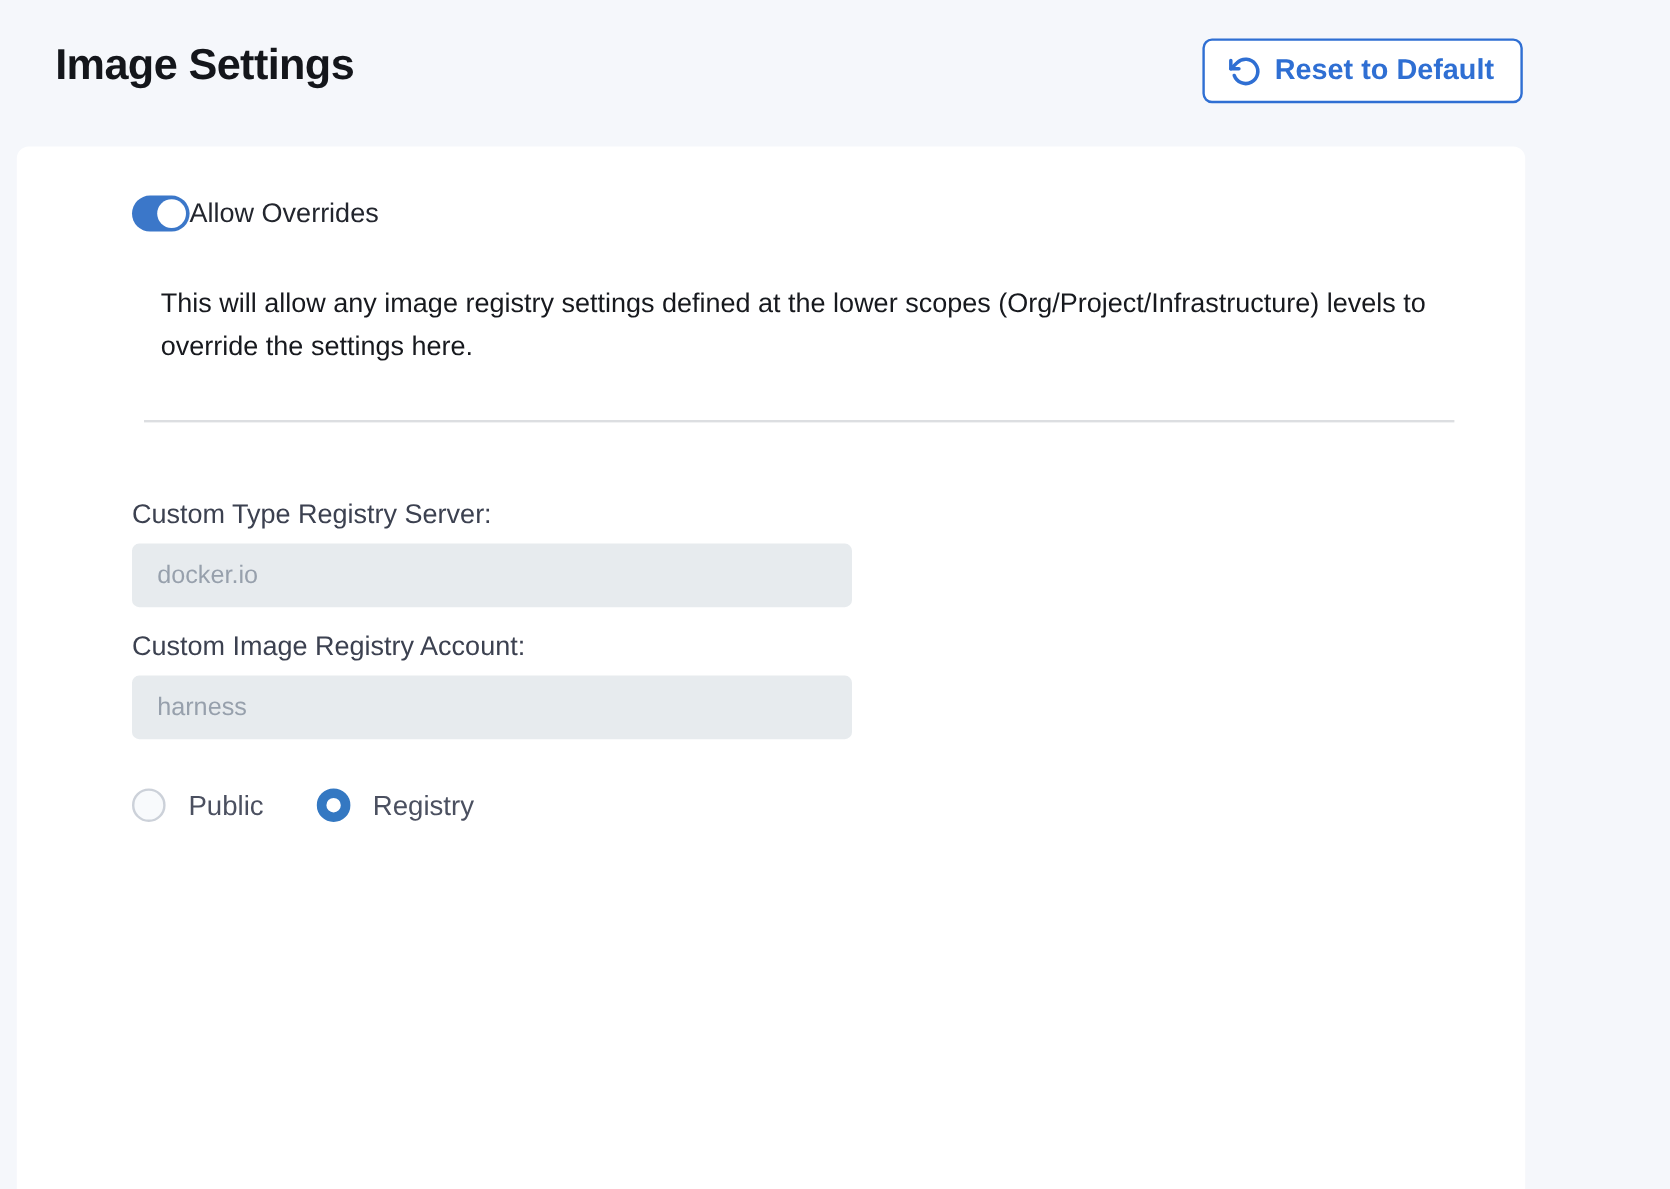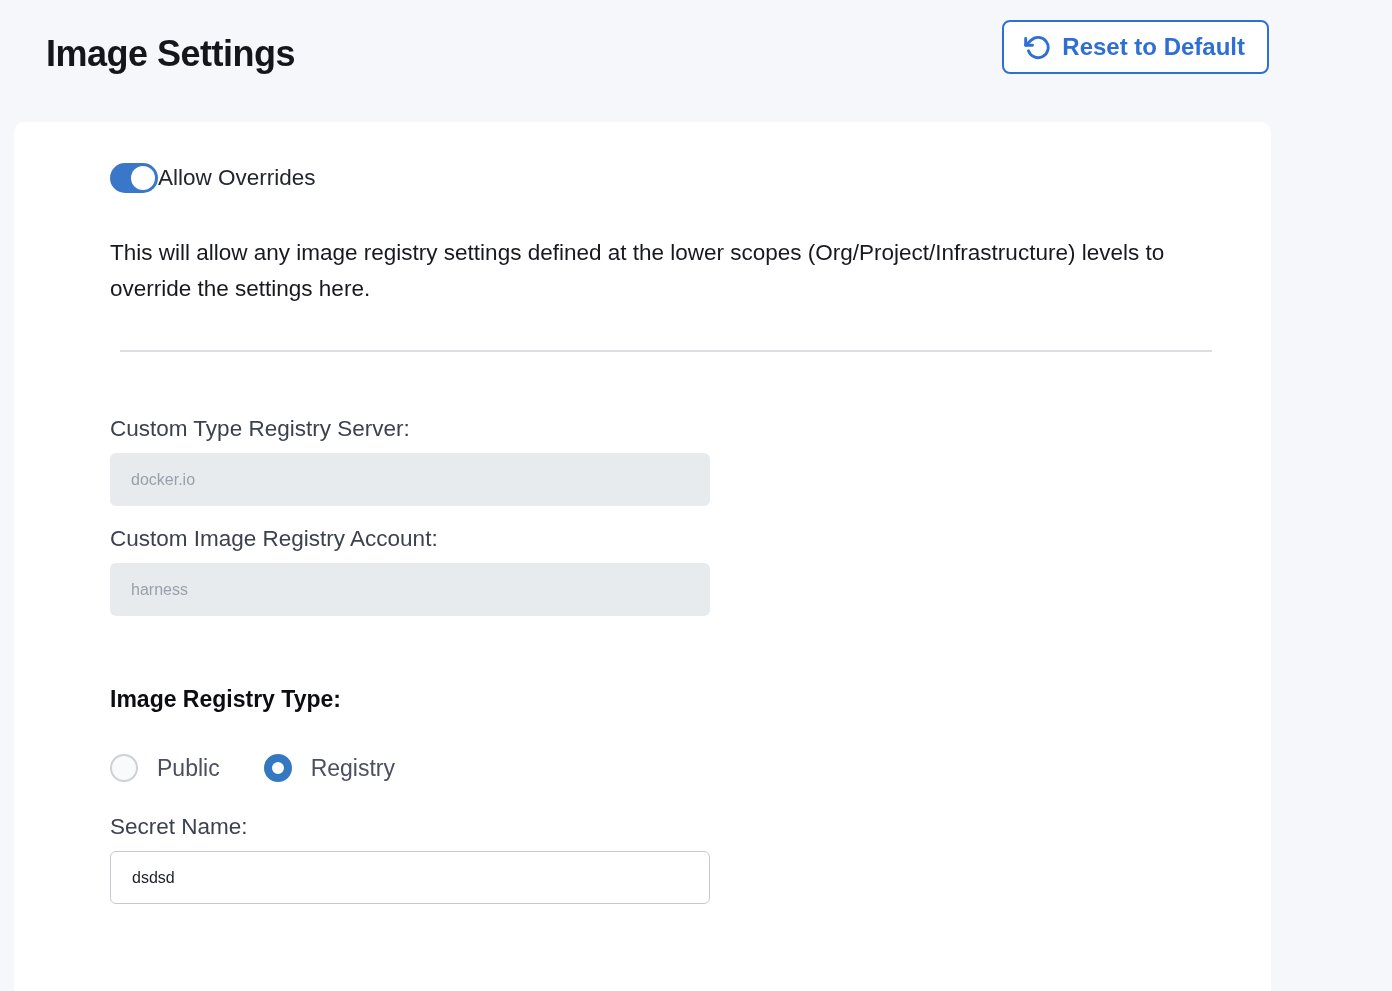--- a/index.html
+++ b/index.html
@@ -16,21 +16,21 @@
     position: absolute;
     left: 46px; top: 33px;
     font-size: 36px;
     font-weight: 700;
     color: #14161b;
     letter-spacing: -0.5px;
     text-align: right;
   }
   .reset-btn {
     position: absolute;
-    top: 20px; right: 123px;
+    top: 32px; right: 123px;
     height: 54px;
     display: flex;
     align-items: center;
     gap: 11px;
     padding: 0 22px 0 20px;
     background: #ffffff;
     border: 2px solid #2f6fd3;
     border-radius: 8px;
     color: #2f6fd3;
     font-family: "Liberation Sans", sans-serif;
@@ -69,20 +69,21 @@
   }
   .toggle-label { font-size: 22.5px; color: #23262e; }
 
   
   .desc {
     margin-top: 42px;
     max-width: 1115px;
     font-size: 22.5px;
     line-height: 36px;
     color: #17191e;
+    margin-left: 24px;
   }
 
   
   .divider {
     margin: 43px 0 0 10px;
     width: 1092px;
     height: 2px;
     background: #dcdee1;
   }
 
@@ -96,21 +97,21 @@
   .group-account .field-label { margin-top: 20px; }
   .group-secret .field-label { margin-top: 31px; }
 
   .text-input {
     display: block;
     margin-top: 11px;
     width: 600px;
     height: 53px;
     border-radius: 6px;
     font-family: "Liberation Sans", sans-serif;
-    font-size: 16px;
+    font-size: 21px;
     padding: 0 21px;
     outline: none;
   }
   .text-input.is-disabled {
     background: #e7ebee;
     border: none;
     color: #97a0ac;
   }
   .text-input.is-enabled {
     background: #ffffff;
@@ -185,32 +186,27 @@
     <div class="group-server">
       <label class="field-label">Custom Type Registry Server:</label>
       <input class="text-input is-disabled" type="text" disabled="" value="docker.io" style="">
     </div>
 
     <div class="group-account">
       <label class="field-label">Custom Image Registry Account:</label>
       <input class="text-input is-disabled" type="text" disabled="" value="harness" style="">
     </div>
 
-    <div class="section-label">Image Registry Type:</div>
 
     <div class="radio-row">
       <div class="radio-option" role="radio" aria-checked="false">
         <span class="radio unchecked"></span>
         <span class="radio-label">Public</span>
       </div>
       <div class="radio-option" role="radio" aria-checked="true">
         <span class="radio checked"></span>
         <span class="radio-label">Registry</span>
       </div>
     </div>
 
-    <div class="group-secret">
-      <label class="field-label">Secret Name:</label>
-      <input class="text-input is-enabled" type="text" value="dsdsd" style="">
-    </div>
 
   </div>
 </div>
 
 </body></html>

